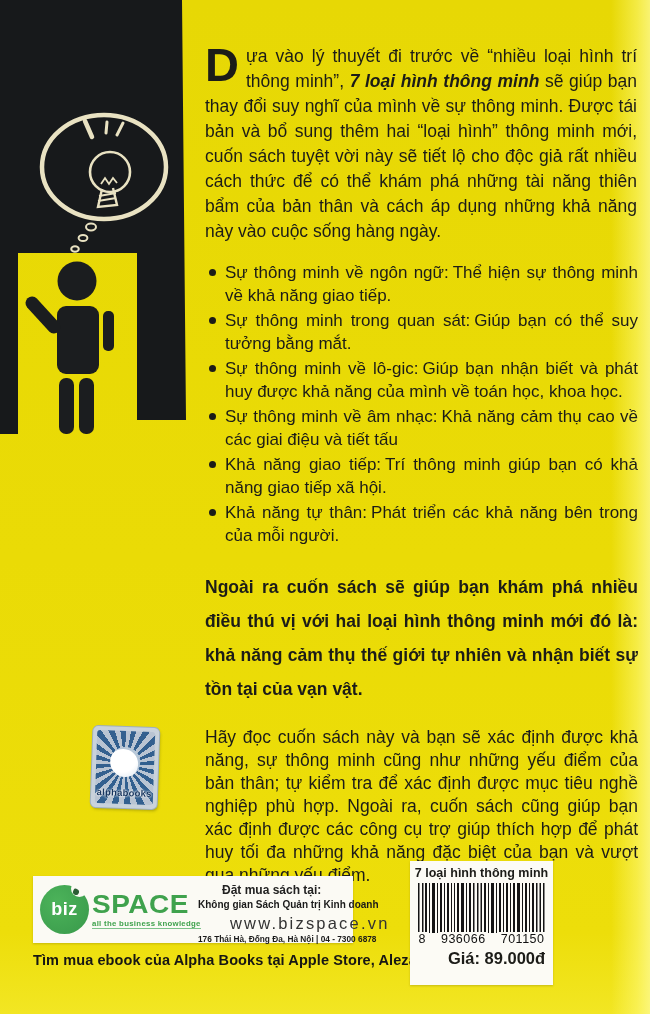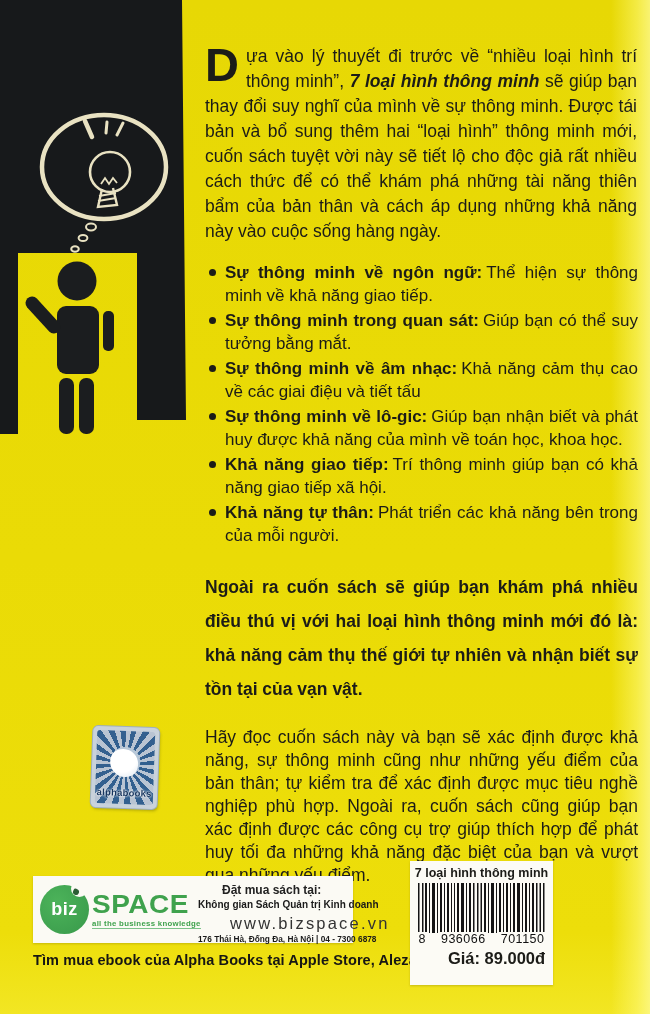--- a/index.html
+++ b/index.html
@@ -26,21 +26,21 @@
     margin:1px 7px 0 0;
   }
   .bold-italic { font-weight:bold; font-style:italic; }
 
   .bullets { position:absolute; left:208px; top:261px; width:430px; font-size:17px; line-height:23px; font-weight:500; }
   .bullet { position:relative; padding-left:17px; text-align:justify; margin-bottom:2px; }
   .bullet-dot {
     position:absolute; left:1px; top:8px; width:7px; height:7px;
     border-radius:50%; background:#1c1c18;
   }
-  .bullet-title { font-weight:bold; margin-right:4px; }
+  .bullet-title { font-weight:normal; margin-right:4px; }
 
   .highlight {
     position:absolute; left:205px; top:570px; width:433px;
     font-size:17.5px; line-height:34px; font-weight:bold; text-align:justify;
   }
   .closing {
     position:absolute; left:205px; top:686px; width:433px;
     font-size:17.5px; line-height:23px; text-align:justify; font-weight:500;margin-top:40px;
   }
 
@@ -161,24 +161,24 @@
   </p>
 
   <div class="bullets">
     <p class="bullet">
       <span class="bullet-dot"></span><span class="bullet-title">Sự thông minh về ngôn ngữ:</span><span>Thể hiện sự thông minh về khả năng giao tiếp.</span>
     </p>
     <p class="bullet">
       <span class="bullet-dot"></span><span class="bullet-title">Sự thông minh trong quan sát:</span><span>Giúp bạn có thể suy tưởng bằng mắt.</span>
     </p>
     <p class="bullet">
+      <span class="bullet-dot"></span><span class="bullet-title">Sự thông minh về lô-gic:</span><span>Giúp bạn nhận biết và phát huy được khả năng của mình về toán học, khoa học.</span>
+    </p>
+    <p class="bullet">
       <span class="bullet-dot"></span><span class="bullet-title">Sự thông minh về âm nhạc:</span><span>Khả năng cảm thụ cao về các giai điệu và tiết tấu</span>
-    </p>
-    <p class="bullet">
-      <span class="bullet-dot"></span><span class="bullet-title">Sự thông minh về lô-gic:</span><span>Giúp bạn nhận biết và phát huy được khả năng của mình về toán học, khoa học.</span>
     </p>
     <p class="bullet">
       <span class="bullet-dot"></span><span class="bullet-title">Khả năng giao tiếp:</span><span>Trí thông minh giúp bạn có khả năng giao tiếp xã hội.</span>
     </p>
     <p class="bullet">
       <span class="bullet-dot"></span><span class="bullet-title">Khả năng tự thân:</span><span>Phát triển các khả năng bên trong của mỗi người.</span>
     </p>
   </div>
 
   <p class="highlight">Ngoài ra cuốn sách sẽ giúp bạn khám phá nhiều điều thú vị với hai loại hình thông minh mới đó là: khả năng cảm thụ thế giới tự nhiên và nhận biết sự tồn tại của vạn vật.</p>

